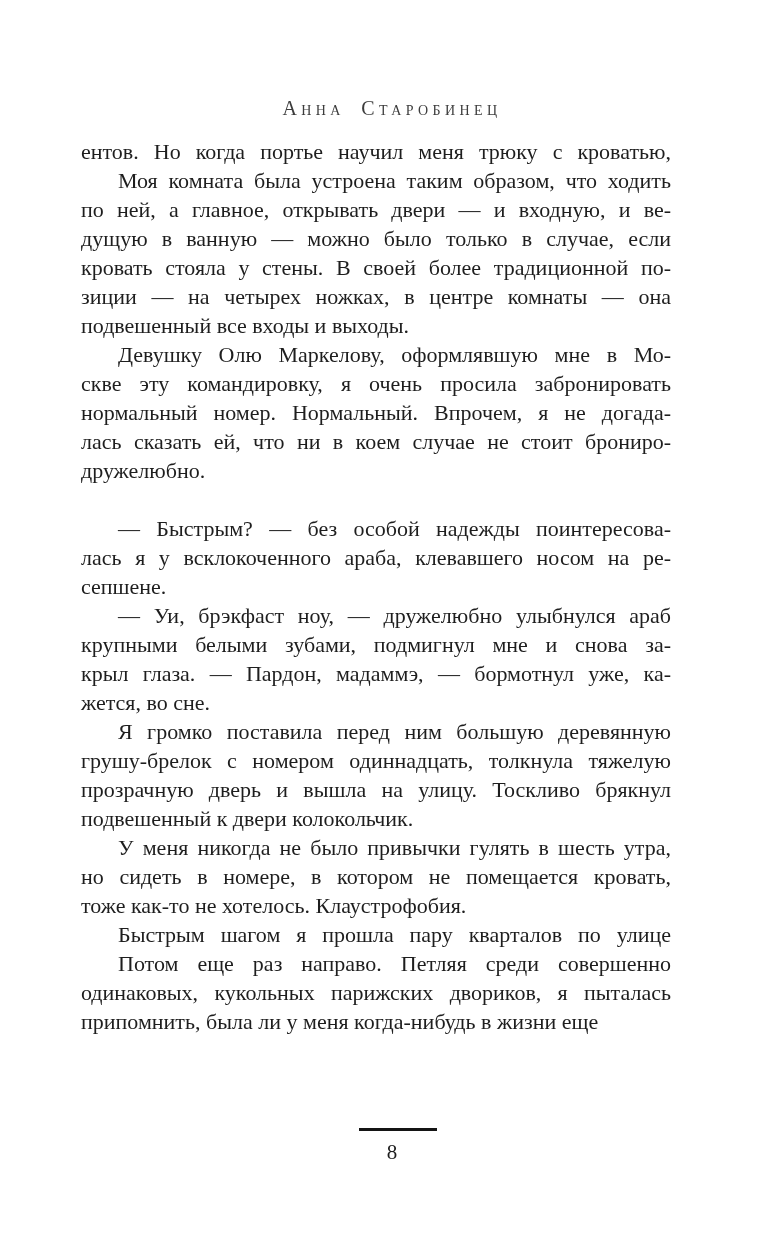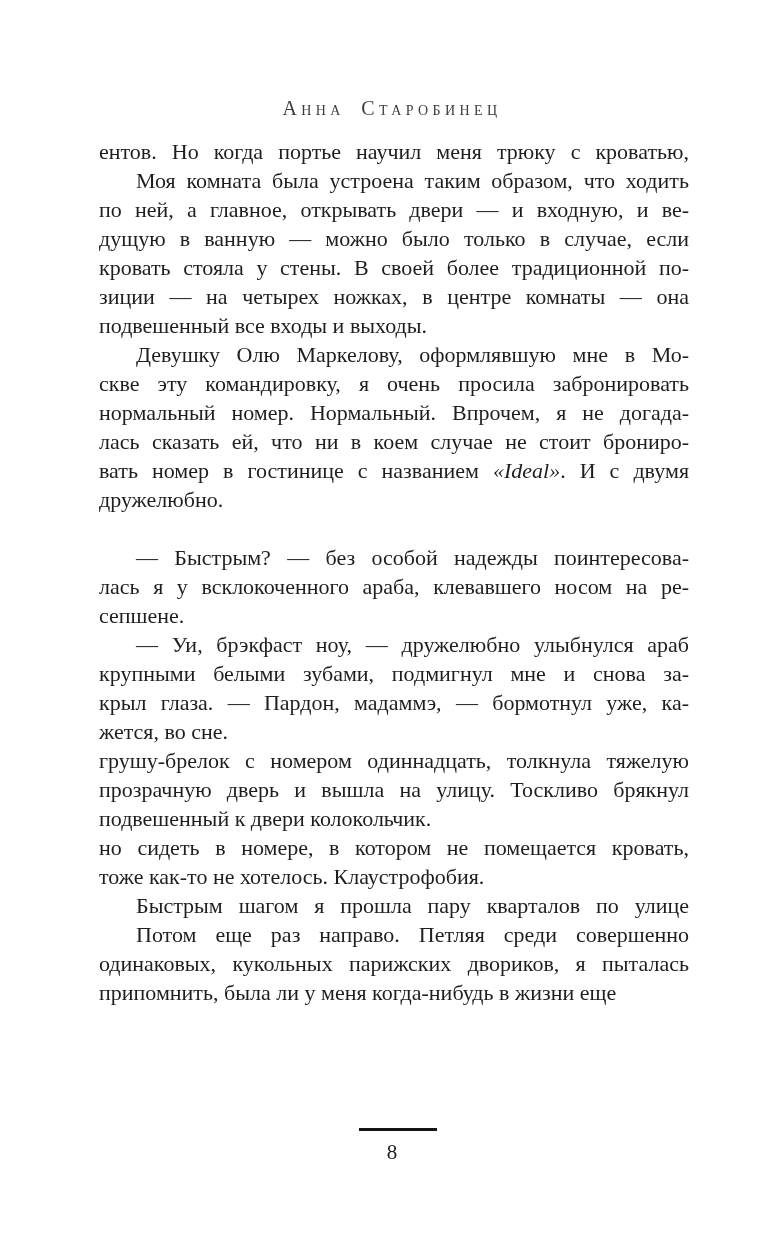--- a/index.html
+++ b/index.html
@@ -24,21 +24,21 @@
     text-align: center;
     font-size: 20px;
     font-variant: small-caps;
     letter-spacing: 0.22em;
     word-spacing: 0.35em;
     color: #3c3c3c;
   }
   .text-block {
     position: absolute;
     top: 137px;
-    left: 99px;
+    left: 81px;
     width: 590px;
     font-size: 22px;
     line-height: 29px;
     color: #1e1e1e;
   }
   .para { margin: 0; }
   .para.section-break { margin-top: 29px; }
   .line {
     text-align: justify;
     text-align-last: justify;
@@ -84,40 +84,41 @@
         <div class="line">дущую в ванную — можно было только в случае, если</div>
         <div class="line">кровать стояла у стены. В своей более традиционной по-</div>
         <div class="line">зиции — на четырех ножках, в центре комнаты — она</div>
         <div class="line last">подвешенный все входы и выходы.</div>
       </div>
       <div class="para">
         <div class="line indent">Девушку Олю Маркелову, оформлявшую мне в Мо-</div>
         <div class="line">скве эту командировку, я очень просила забронировать</div>
         <div class="line">нормальный номер. Нормальный. Впрочем, я не догада-</div>
         <div class="line">лась сказать ей, что ни в коем случае не стоит брониро-</div>
-        <div class="line"><span>вать номер в гостинице с названием </span><span class="italic">«Ideal»</span><span>. И с двумя</span></div>
         <div class="line last">дружелюбно.</div>
       </div>
       <div class="para section-break">
         <div class="line indent">— Быстрым? — без особой надежды поинтересова-</div>
         <div class="line">лась я у всклокоченного араба, клевавшего носом на ре-</div>
         <div class="line last">сепшене.</div>
       </div>
       <div class="para">
         <div class="line indent">— Уи, брэкфаст ноу, — дружелюбно улыбнулся араб</div>
         <div class="line">крупными белыми зубами, подмигнул мне и снова за-</div>
         <div class="line">крыл глаза. — Пардон, мадаммэ, — бормотнул уже, ка-</div>
         <div class="line last">жется, во сне.</div>
       </div>
       <div class="para">
+        <div class="line indent">Я громко поставила перед ним большую деревянную</div>
         <div class="line">грушу-брелок с номером одиннадцать, толкнула тяжелую</div>
         <div class="line">прозрачную дверь и вышла на улицу. Тоскливо брякнул</div>
         <div class="line last">подвешенный к двери колокольчик.</div>
       </div>
       <div class="para">
+        <div class="line indent">У меня никогда не было привычки гулять в шесть утра,</div>
         <div class="line">но сидеть в номере, в котором не помещается кровать,</div>
         <div class="line last">тоже как-то не хотелось. Клаустрофобия.</div>
       </div>
       <div class="para">
         <div class="line indent">Быстрым шагом я прошла пару кварталов по улице</div>
       </div>
       <div class="para">
         <div class="line indent">Потом еще раз направо. Петляя среди совершенно</div>
         <div class="line">одинаковых, кукольных парижских двориков, я пыталась</div>
         <div class="line last">припомнить, была ли у меня когда-нибудь в жизни еще</div>

